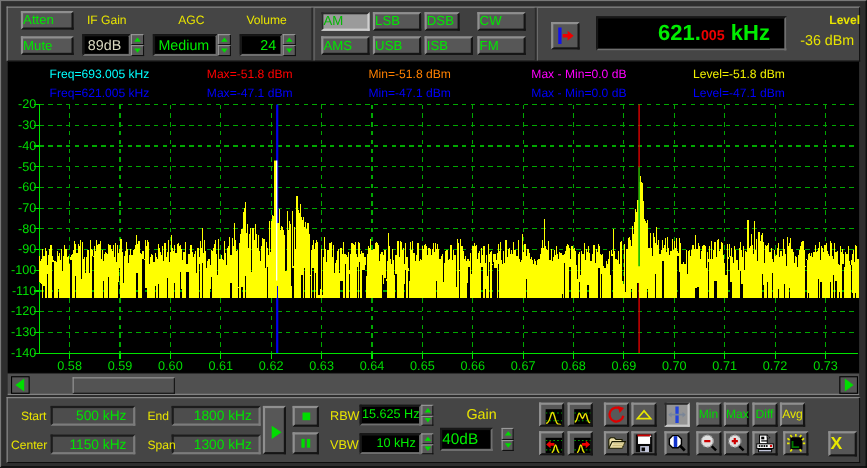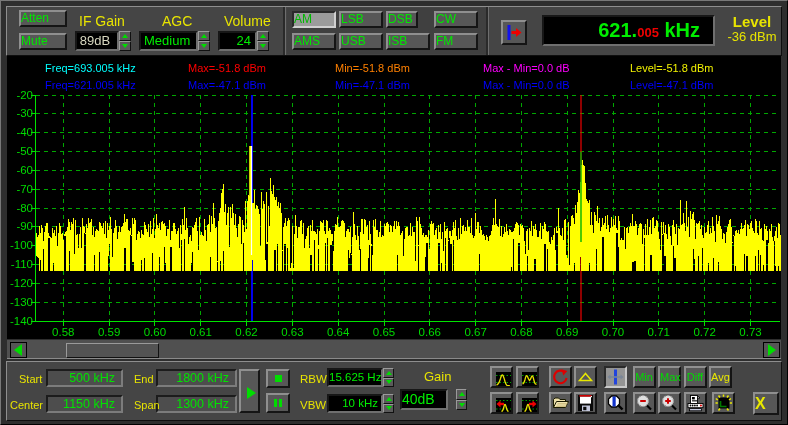--- a/index.html
+++ b/index.html
@@ -2,21 +2,21 @@
 <html><head><meta charset="utf-8"><style>
 *{margin:0;padding:0;box-sizing:border-box}
 body{width:788px;height:425px;position:relative;overflow:hidden;background:#2e2e2e;
  font-family:"Liberation Sans",sans-serif}
 .abs{position:absolute}
 .raised{border-top:1px solid #8e8e8e;border-left:1px solid #8e8e8e;border-right:1px solid #0e0e0e;border-bottom:1px solid #0e0e0e}
 .btn{position:absolute;background:#575757;border-top:2px solid #8f8f8f;border-left:2px solid #8f8f8f;border-right:2px solid #151515;border-bottom:2px solid #151515;color:#00e800;text-align:left;font-size:12px}
 .btn.pressed{color:#00b800;background:#9b9b9b;border-top:2px solid #2a2a2a;border-left:2px solid #2a2a2a;border-right:2px solid #cfcfcf;border-bottom:2px solid #cfcfcf}
 .blk{position:absolute;background:#000;border-top:2px solid #171717;border-left:2px solid #171717;border-right:2px solid #6f6f6f;border-bottom:2px solid #6f6f6f;color:#00ee00;font-size:13px}
 .inset{position:absolute;background:#4d4d4d;border-top:2px solid #1c1c1c;border-left:2px solid #1c1c1c;border-right:2px solid #7c7c7c;border-bottom:2px solid #7c7c7c;color:#00e400;font-size:12.5px}
-.lbl{position:absolute;color:#e8e400;font-size:14px;white-space:nowrap;z-index:3}
+.lbl{position:absolute;color:#e8e400;font-size:11px;white-space:nowrap;z-index:3}
 .spin{position:absolute;background:#5a5a5a;border-top:1px solid #9a9a9a;border-left:1px solid #9a9a9a;border-right:1px solid #111;border-bottom:1px solid #111}
 .tri-up{position:absolute;left:50%;top:50%;transform:translate(-50%,-50%);width:0;height:0;border-left:3.5px solid transparent;border-right:3.5px solid transparent;border-bottom:4px solid #00dd00}
 .tri-dn{position:absolute;left:50%;top:50%;transform:translate(-50%,-50%);width:0;height:0;border-left:3.5px solid transparent;border-right:3.5px solid transparent;border-top:4px solid #00dd00}
 .ro{position:absolute;font-size:11px;white-space:nowrap}
 .tb{position:absolute;width:23px;height:22px;background:#585858;border-top:2px solid #909090;border-left:2px solid #909090;border-right:2px solid #141414;border-bottom:2px solid #141414}
 .tb.pressed{background:#949494;border-top:2px solid #2a2a2a;border-left:2px solid #2a2a2a;border-right:2px solid #c8c8c8;border-bottom:2px solid #c8c8c8}
 .tb span{position:absolute;left:0;top:3px;width:100%;text-align:center;font-size:11px}
 </style></head><body>
 
 <div class="abs" style="left:0;top:0;width:788px;height:425px;border-top:1px solid #787878;border-left:1px solid #787878;border-right:1px solid #000;border-bottom:1px solid #000;background:#2e2e2e"></div>
@@ -64,21 +64,21 @@
 <div class="btn" style="left:434px;top:33px;width:44px;height:17px;line-height:12px">FM</div>
 
 <div class="btn" style="left:501px;top:20px;width:26px;height:25px">
 <svg width="22" height="21" viewBox="0 0 22 21">
       <line x1="6" y1="3" x2="6" y2="18" stroke="#1111ee" stroke-width="3"></line>
       <line x1="8.5" y1="10.5" x2="14" y2="10.5" stroke="#ee0000" stroke-width="3"></line>
       <path d="M13 6 L18.5 10.5 L13 15 Z" fill="#ee0000"></path>
     </svg></div>
 <div class="blk" style="left:542px;top:15px;width:173px;height:31px"></div>
 <div class="abs" style="left:544px;top:17px;width:156px;height:27px;background:#000;text-align:right;font-weight:bold;white-space:nowrap;line-height:27px"><span style="color:#00ee00;font-size:20px">621.</span><span style="color:#ee0000;font-size:13px">005</span><span style="color:#00ee00;font-size:20px">&nbsp;kHz</span></div>
-<div class="abs" style="left:722px;top:13px;width:60px;text-align:center;color:#e8e400;font-weight:bold;font-size:15px">Level</div>
+<div class="abs" style="left:722px;top:13px;width:60px;text-align:right;color:#e8e400;font-weight:bold;font-size:11px">Level</div>
 <div class="abs" style="left:722px;top:29px;width:60px;text-align:center;color:#e8e400;font-size:13px">-36 dBm</div>
 
 <div class="abs" style="left:7px;top:56px;width:774px;height:283px;background:#000"></div>
 <svg style="position:absolute;left:0;top:56px" width="788" height="284" viewBox="0 56 788 284">
 <g stroke="#00a800" stroke-width="1" stroke-dasharray="4 4" shape-rendering="crispEdges">
 <line x1="36" y1="95.0" x2="780" y2="95.0"></line>
       <line x1="36" y1="113.8" x2="780" y2="113.8"></line>
       <line x1="36" y1="132.7" x2="780" y2="132.7"></line>
       <line x1="36" y1="151.5" x2="780" y2="151.5"></line>
       <line x1="36" y1="170.3" x2="780" y2="170.3"></line>

